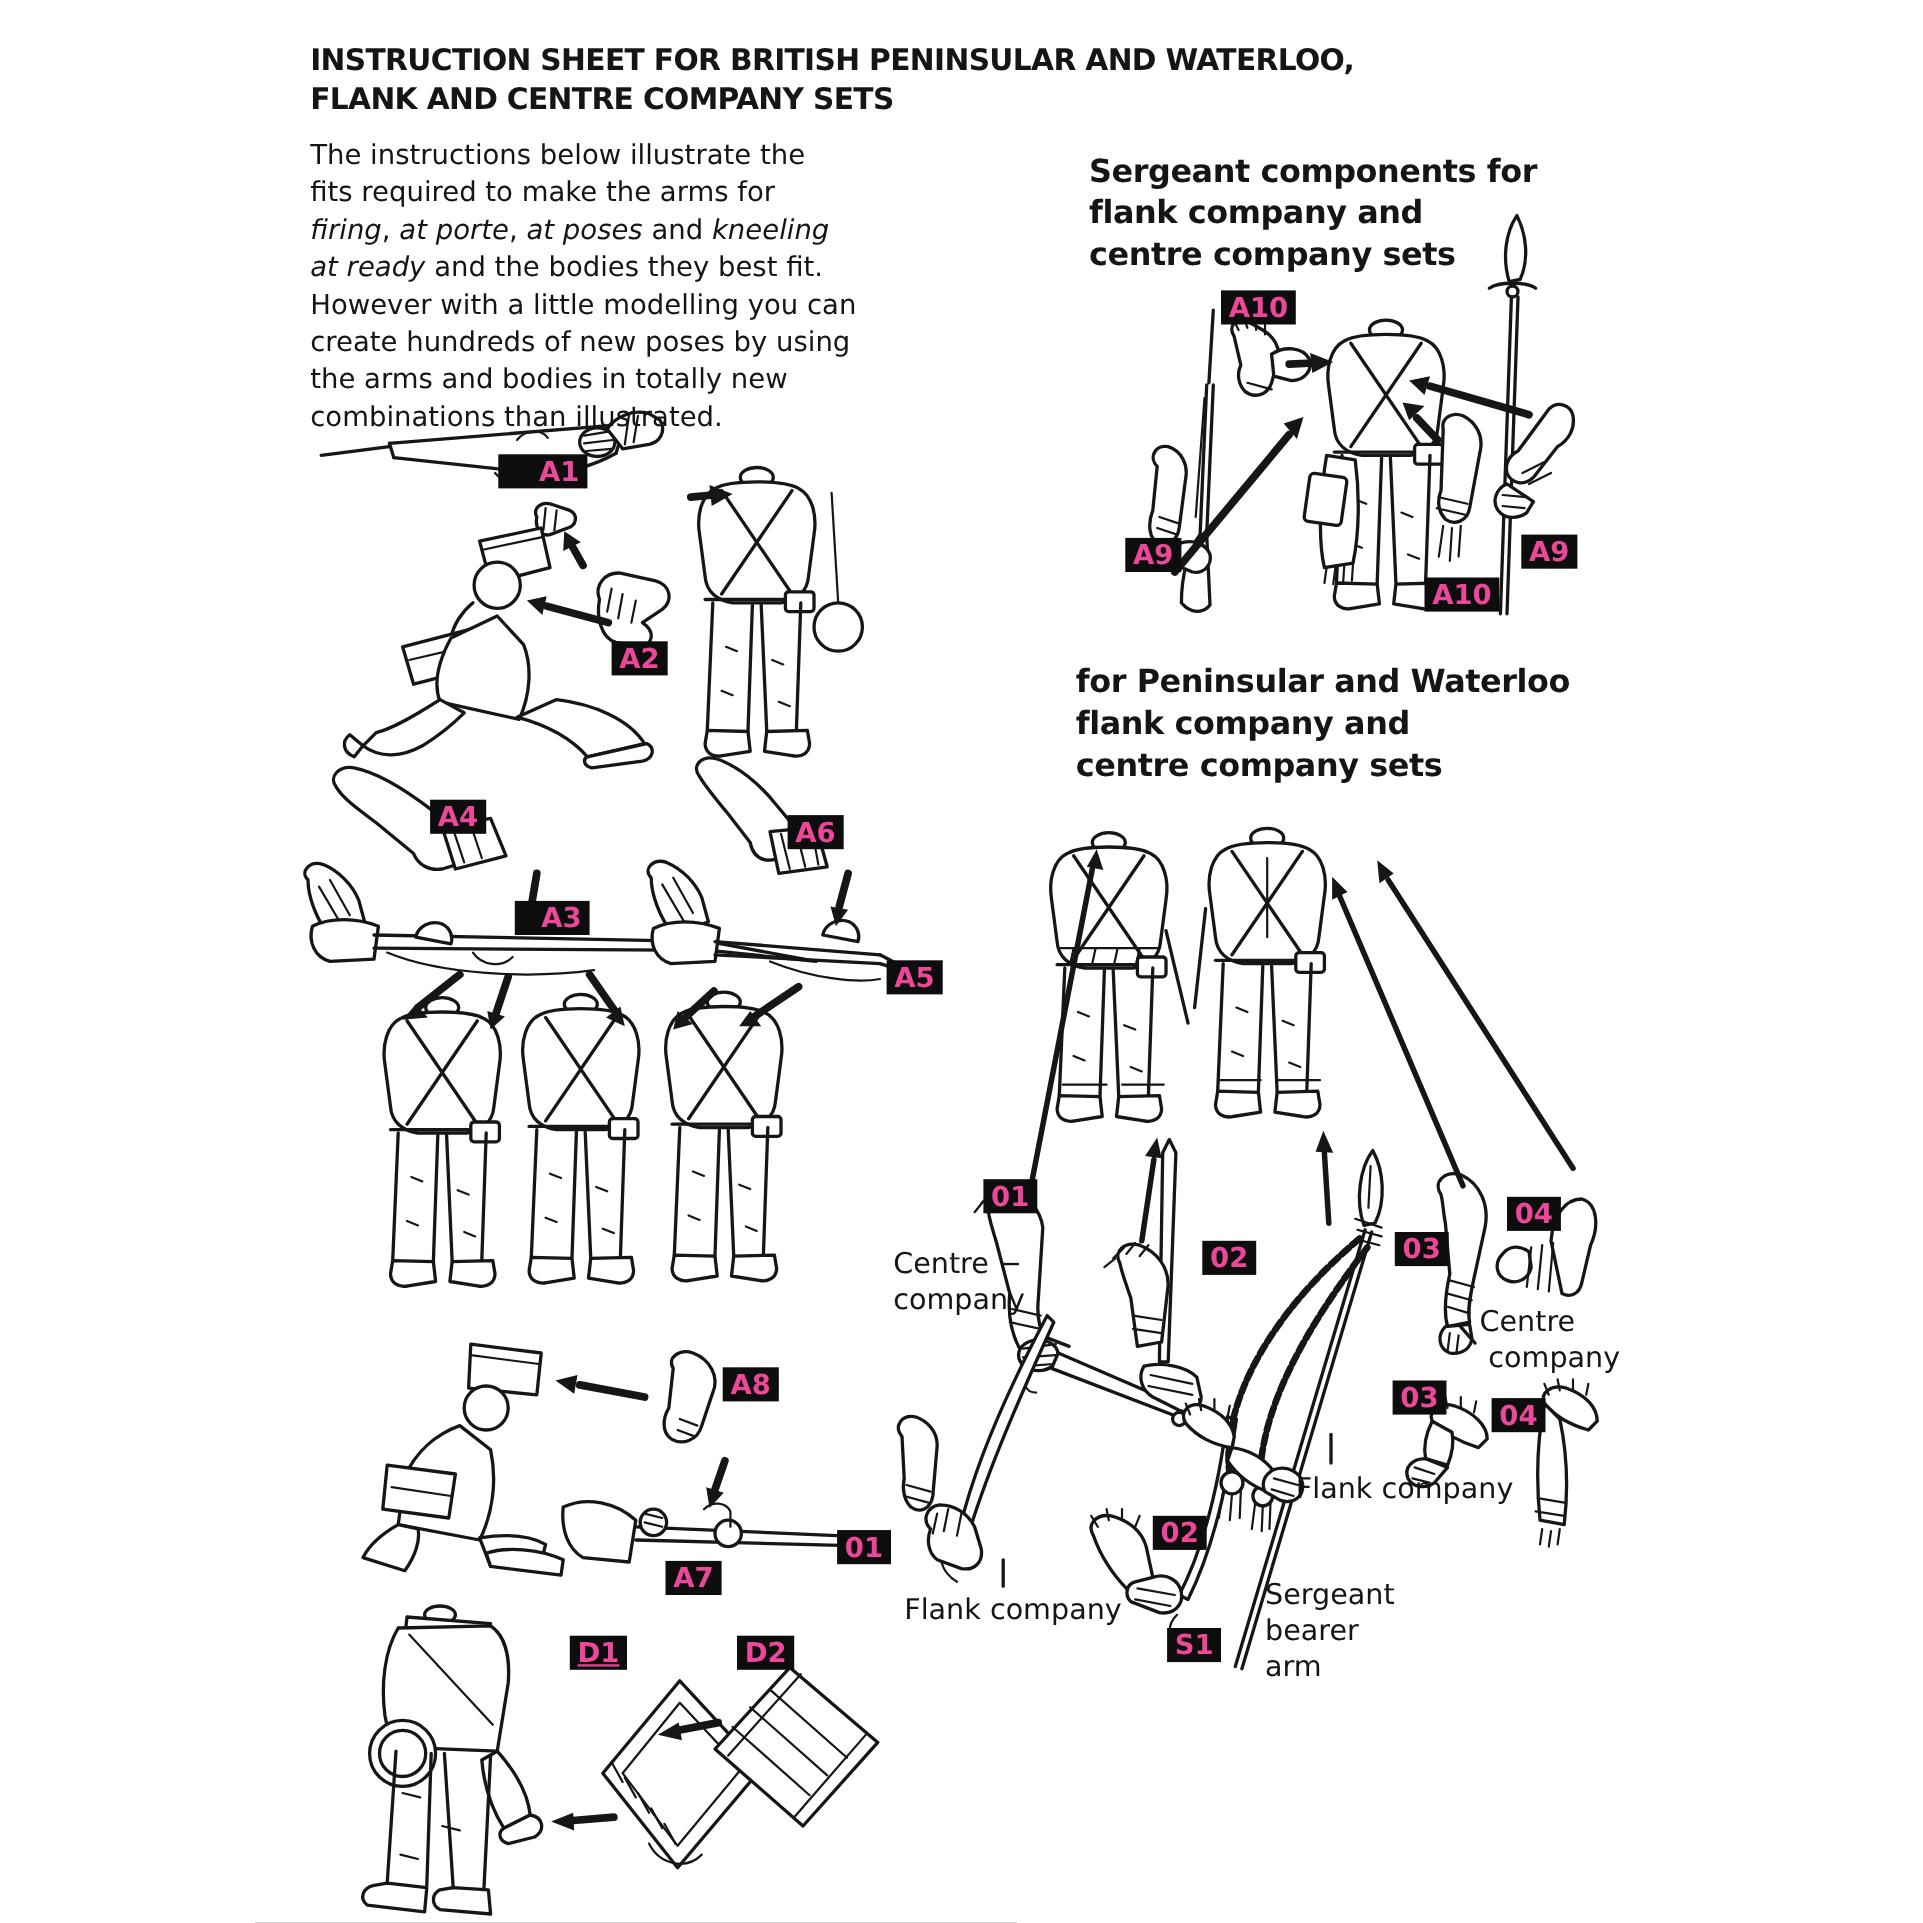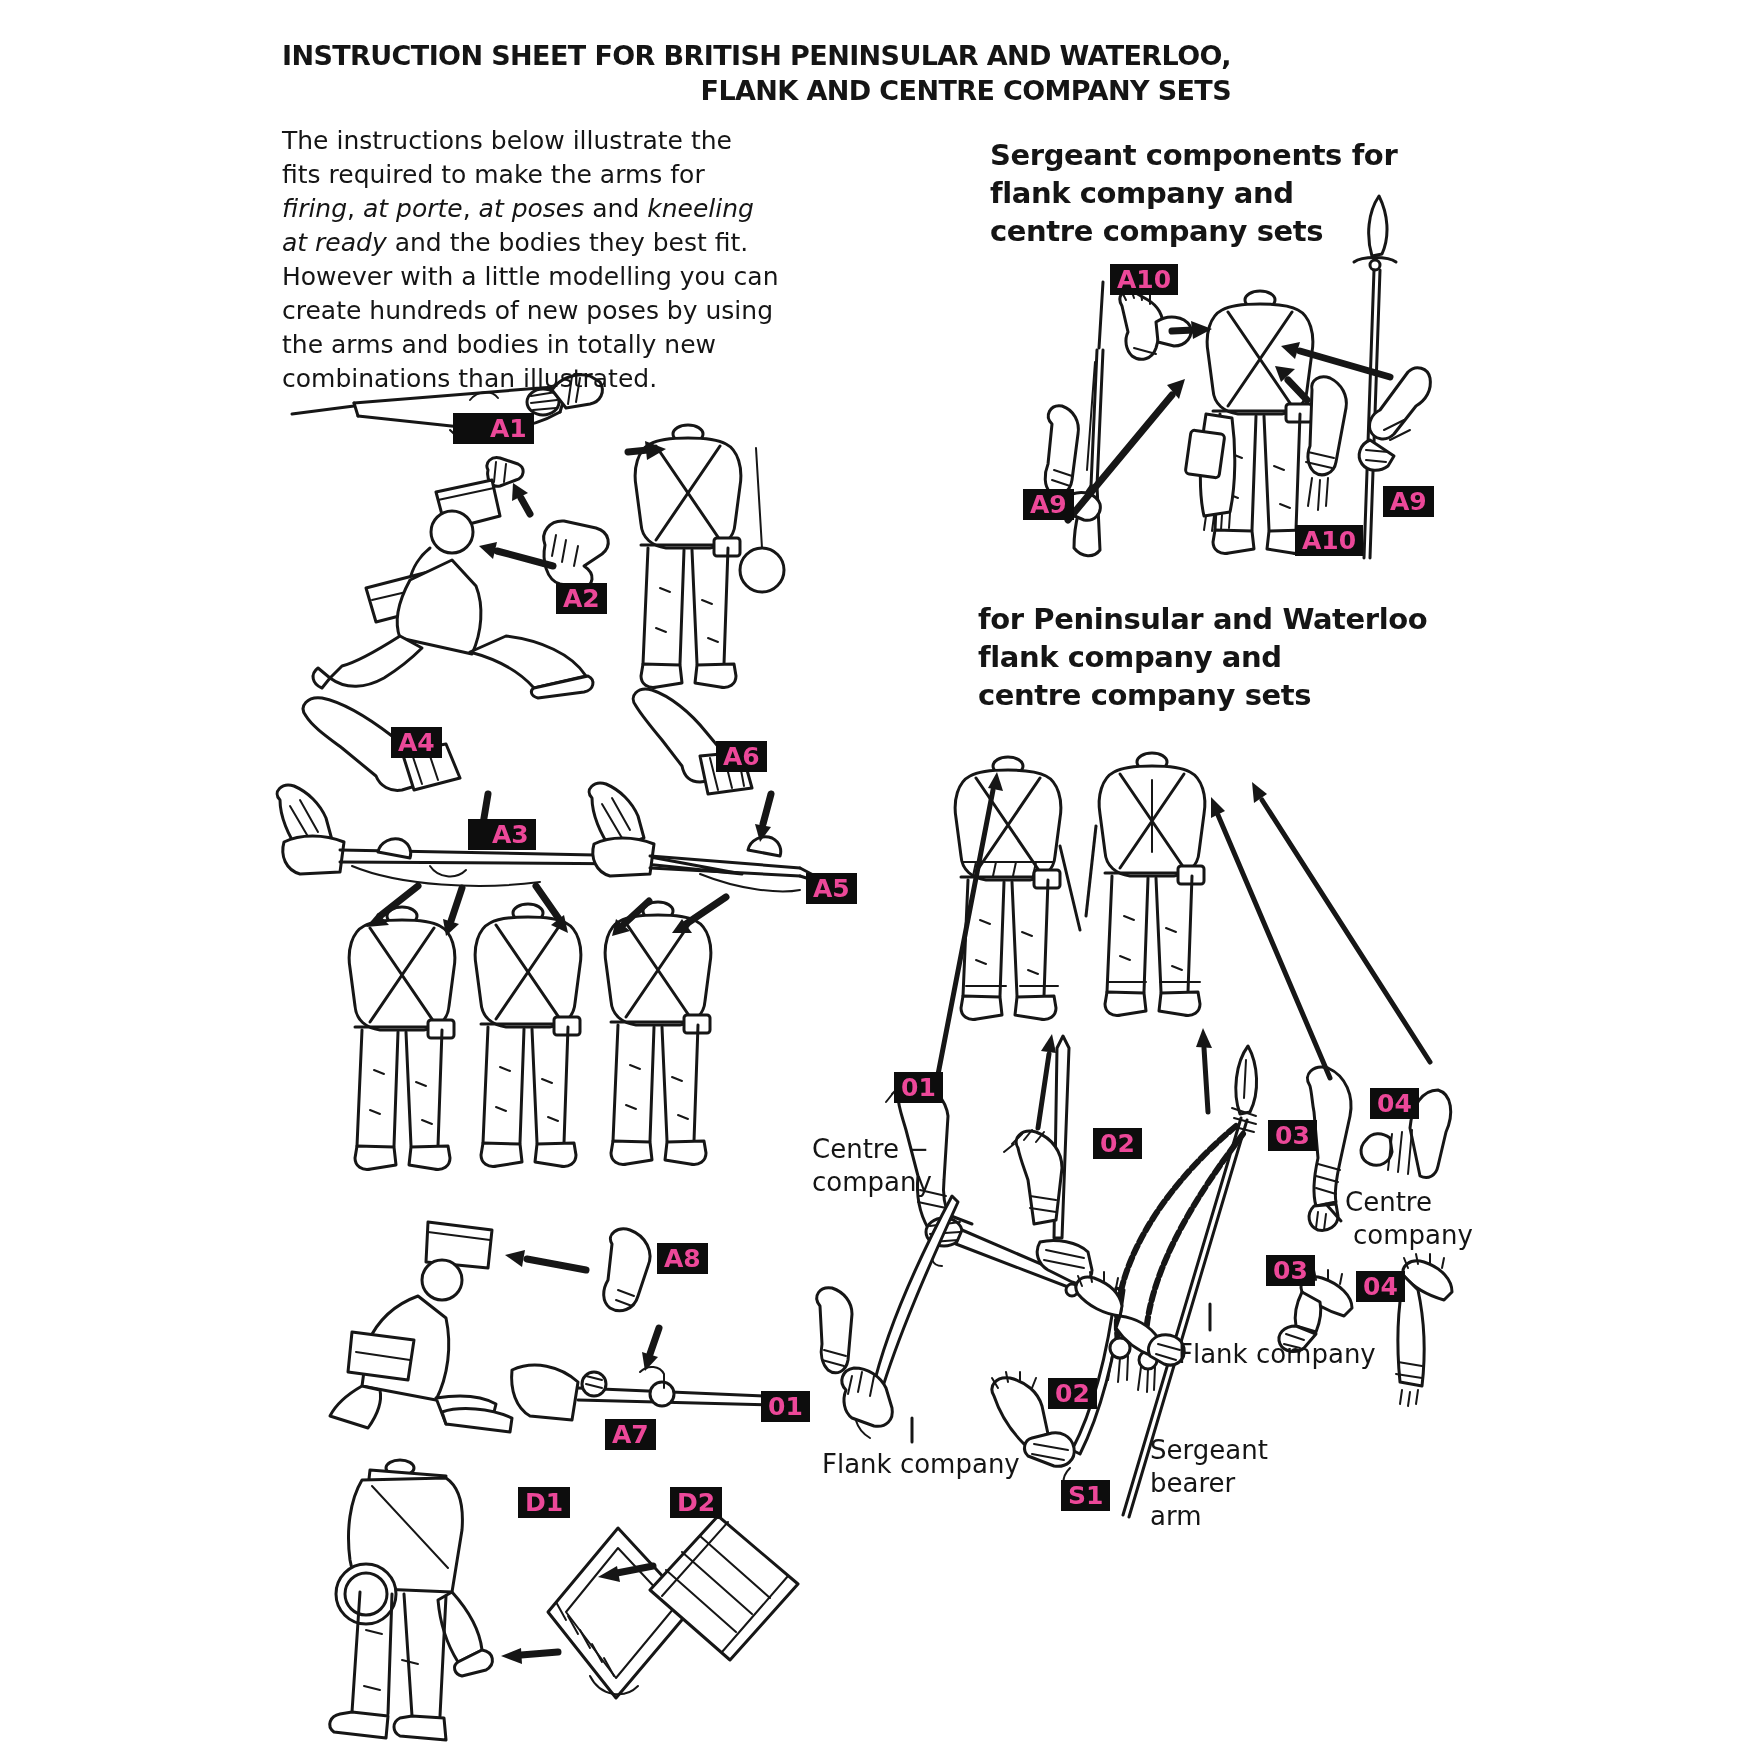--- a/index.html
+++ b/index.html
@@ -359,21 +359,21 @@
         <polygon points="1252,782 1267,794 1254,803"></polygon>
     </g>
 
     <g>
       <line x1="1326" y1="1204" x2="1341" y2="1221"></line>
       <line x1="1210" y1="1304" x2="1210" y2="1330"></line>
       <line x1="912" y1="1418" x2="912" y2="1442"></line>
     </g>
   </svg>
 
-  <div class="abs title" style="left:282px;top:38px;text-align:right;">
+  <div class="abs title" style="left:282px;top:38px;">
     <div>INSTRUCTION SHEET FOR BRITISH PENINSULAR AND WATERLOO,</div>
     <div>FLANK AND CENTRE COMPANY SETS</div>
   </div>
 
   <div class="abs body-text" style="left:282px;top:124px;">
     <div>The instructions below illustrate the</div>
     <div>fits required to make the arms for</div>
     <div><span class="it">firing</span><span>, </span><span class="it">at porte</span><span>, </span><span class="it">at poses</span><span> and </span><span class="it">kneeling</span></div>
     <div><span class="it">at ready</span><span> and the bodies they best fit.</span></div>
     <div>However with a little modelling you can</div>
@@ -395,21 +395,21 @@
   </div>
 
   <span class="plabel" style="left:453px;top:413px;padding-left:37px;">A1</span>
   <span class="plabel" style="left:556px;top:583px;">A2</span>
   <span class="plabel" style="left:391px;top:727px;">A4</span>
   <span class="plabel" style="left:468px;top:819px;padding-left:24px;">A3</span>
   <span class="plabel" style="left:716px;top:741px;">A6</span>
   <span class="plabel" style="left:806px;top:873px;">A5</span>
   <span class="plabel" style="left:629px;top:1243px;margin-left:28px;">A8</span>
   <span class="plabel" style="left:605px;top:1419px;">A7</span>
-  <span class="plabel" style="left:518px;top:1487px;">D1</span>
+  <span class="plabel" style="left:518px;top:1487px;text-decoration:underline;">D1</span>
   <span class="plabel" style="left:670px;top:1487px;">D2</span>
   <span class="plabel" style="left:1110px;top:264px;">A10</span>
   <span class="plabel" style="left:1023px;top:489px;">A9</span>
   <span class="plabel" style="left:1295px;top:525px;">A10</span>
   <span class="plabel" style="left:1383px;top:486px;">A9</span>
   <span class="plabel" style="left:894px;top:1072px;">01</span>
   <span class="plabel" style="left:1093px;top:1128px;">02</span>
   <span class="plabel" style="left:1268px;top:1120px;">03</span>
   <span class="plabel" style="left:1370px;top:1088px;">04</span>
   <span class="plabel" style="left:1266px;top:1255px;">03</span>

